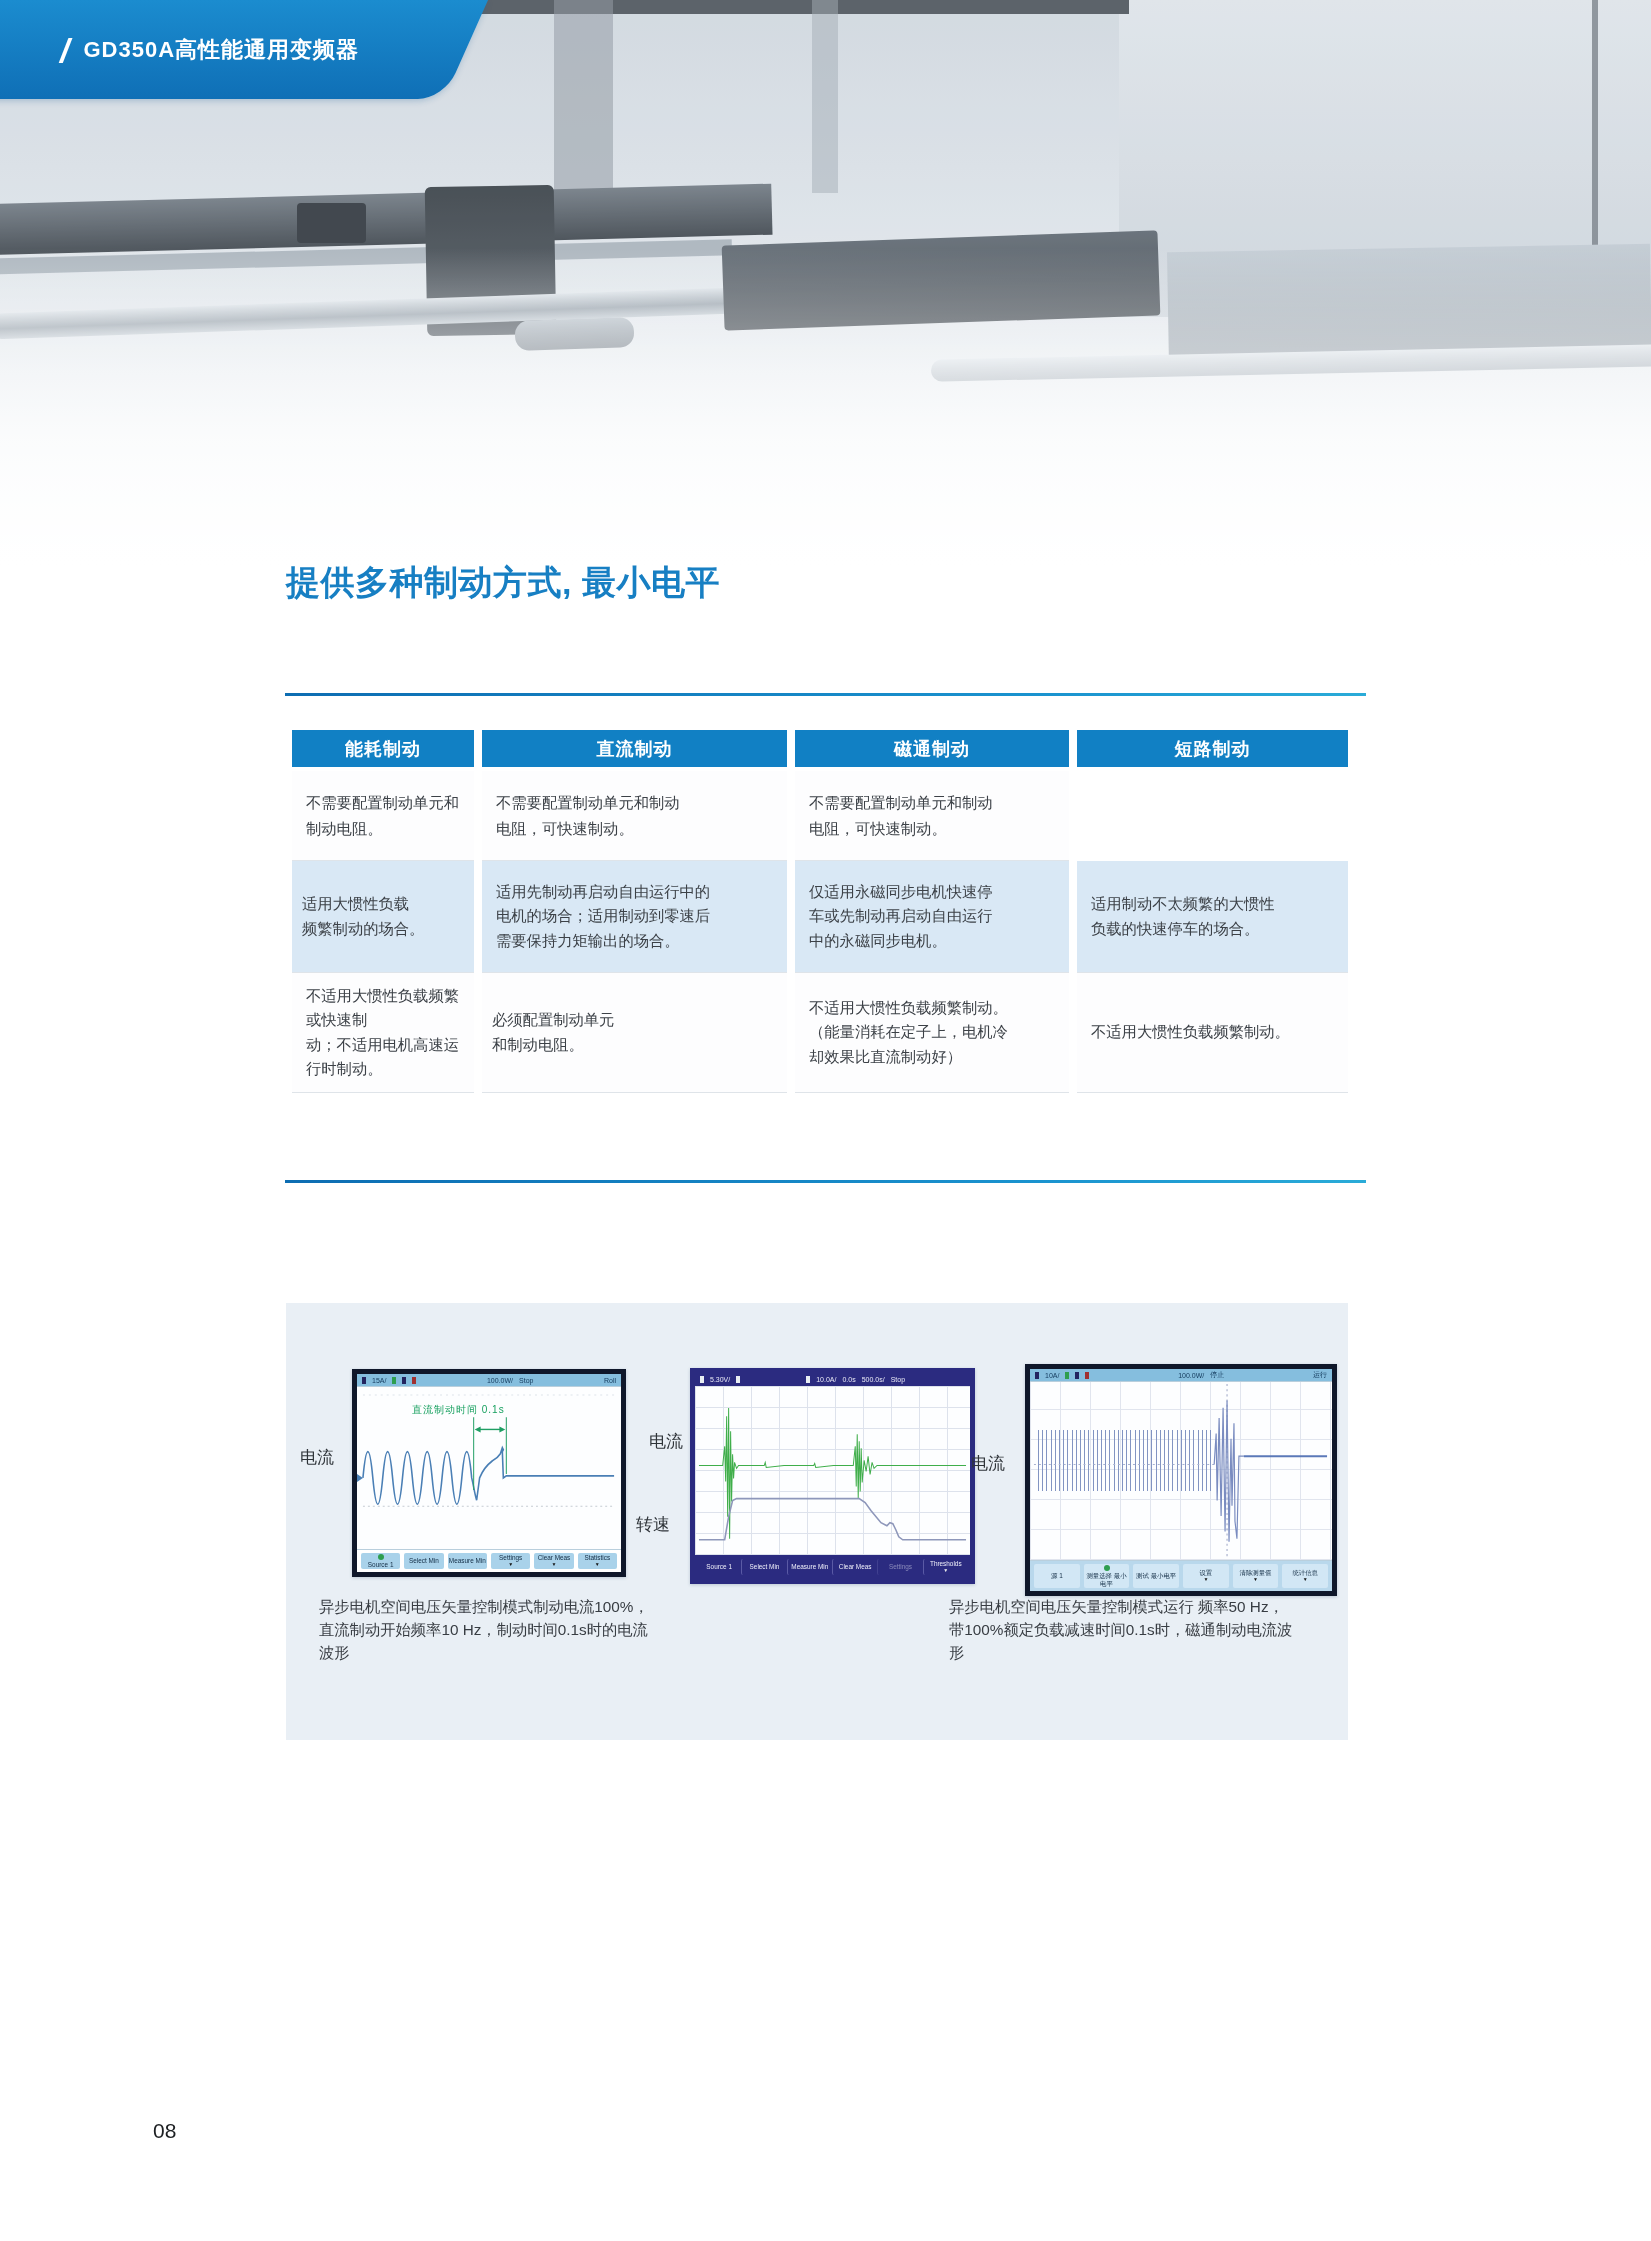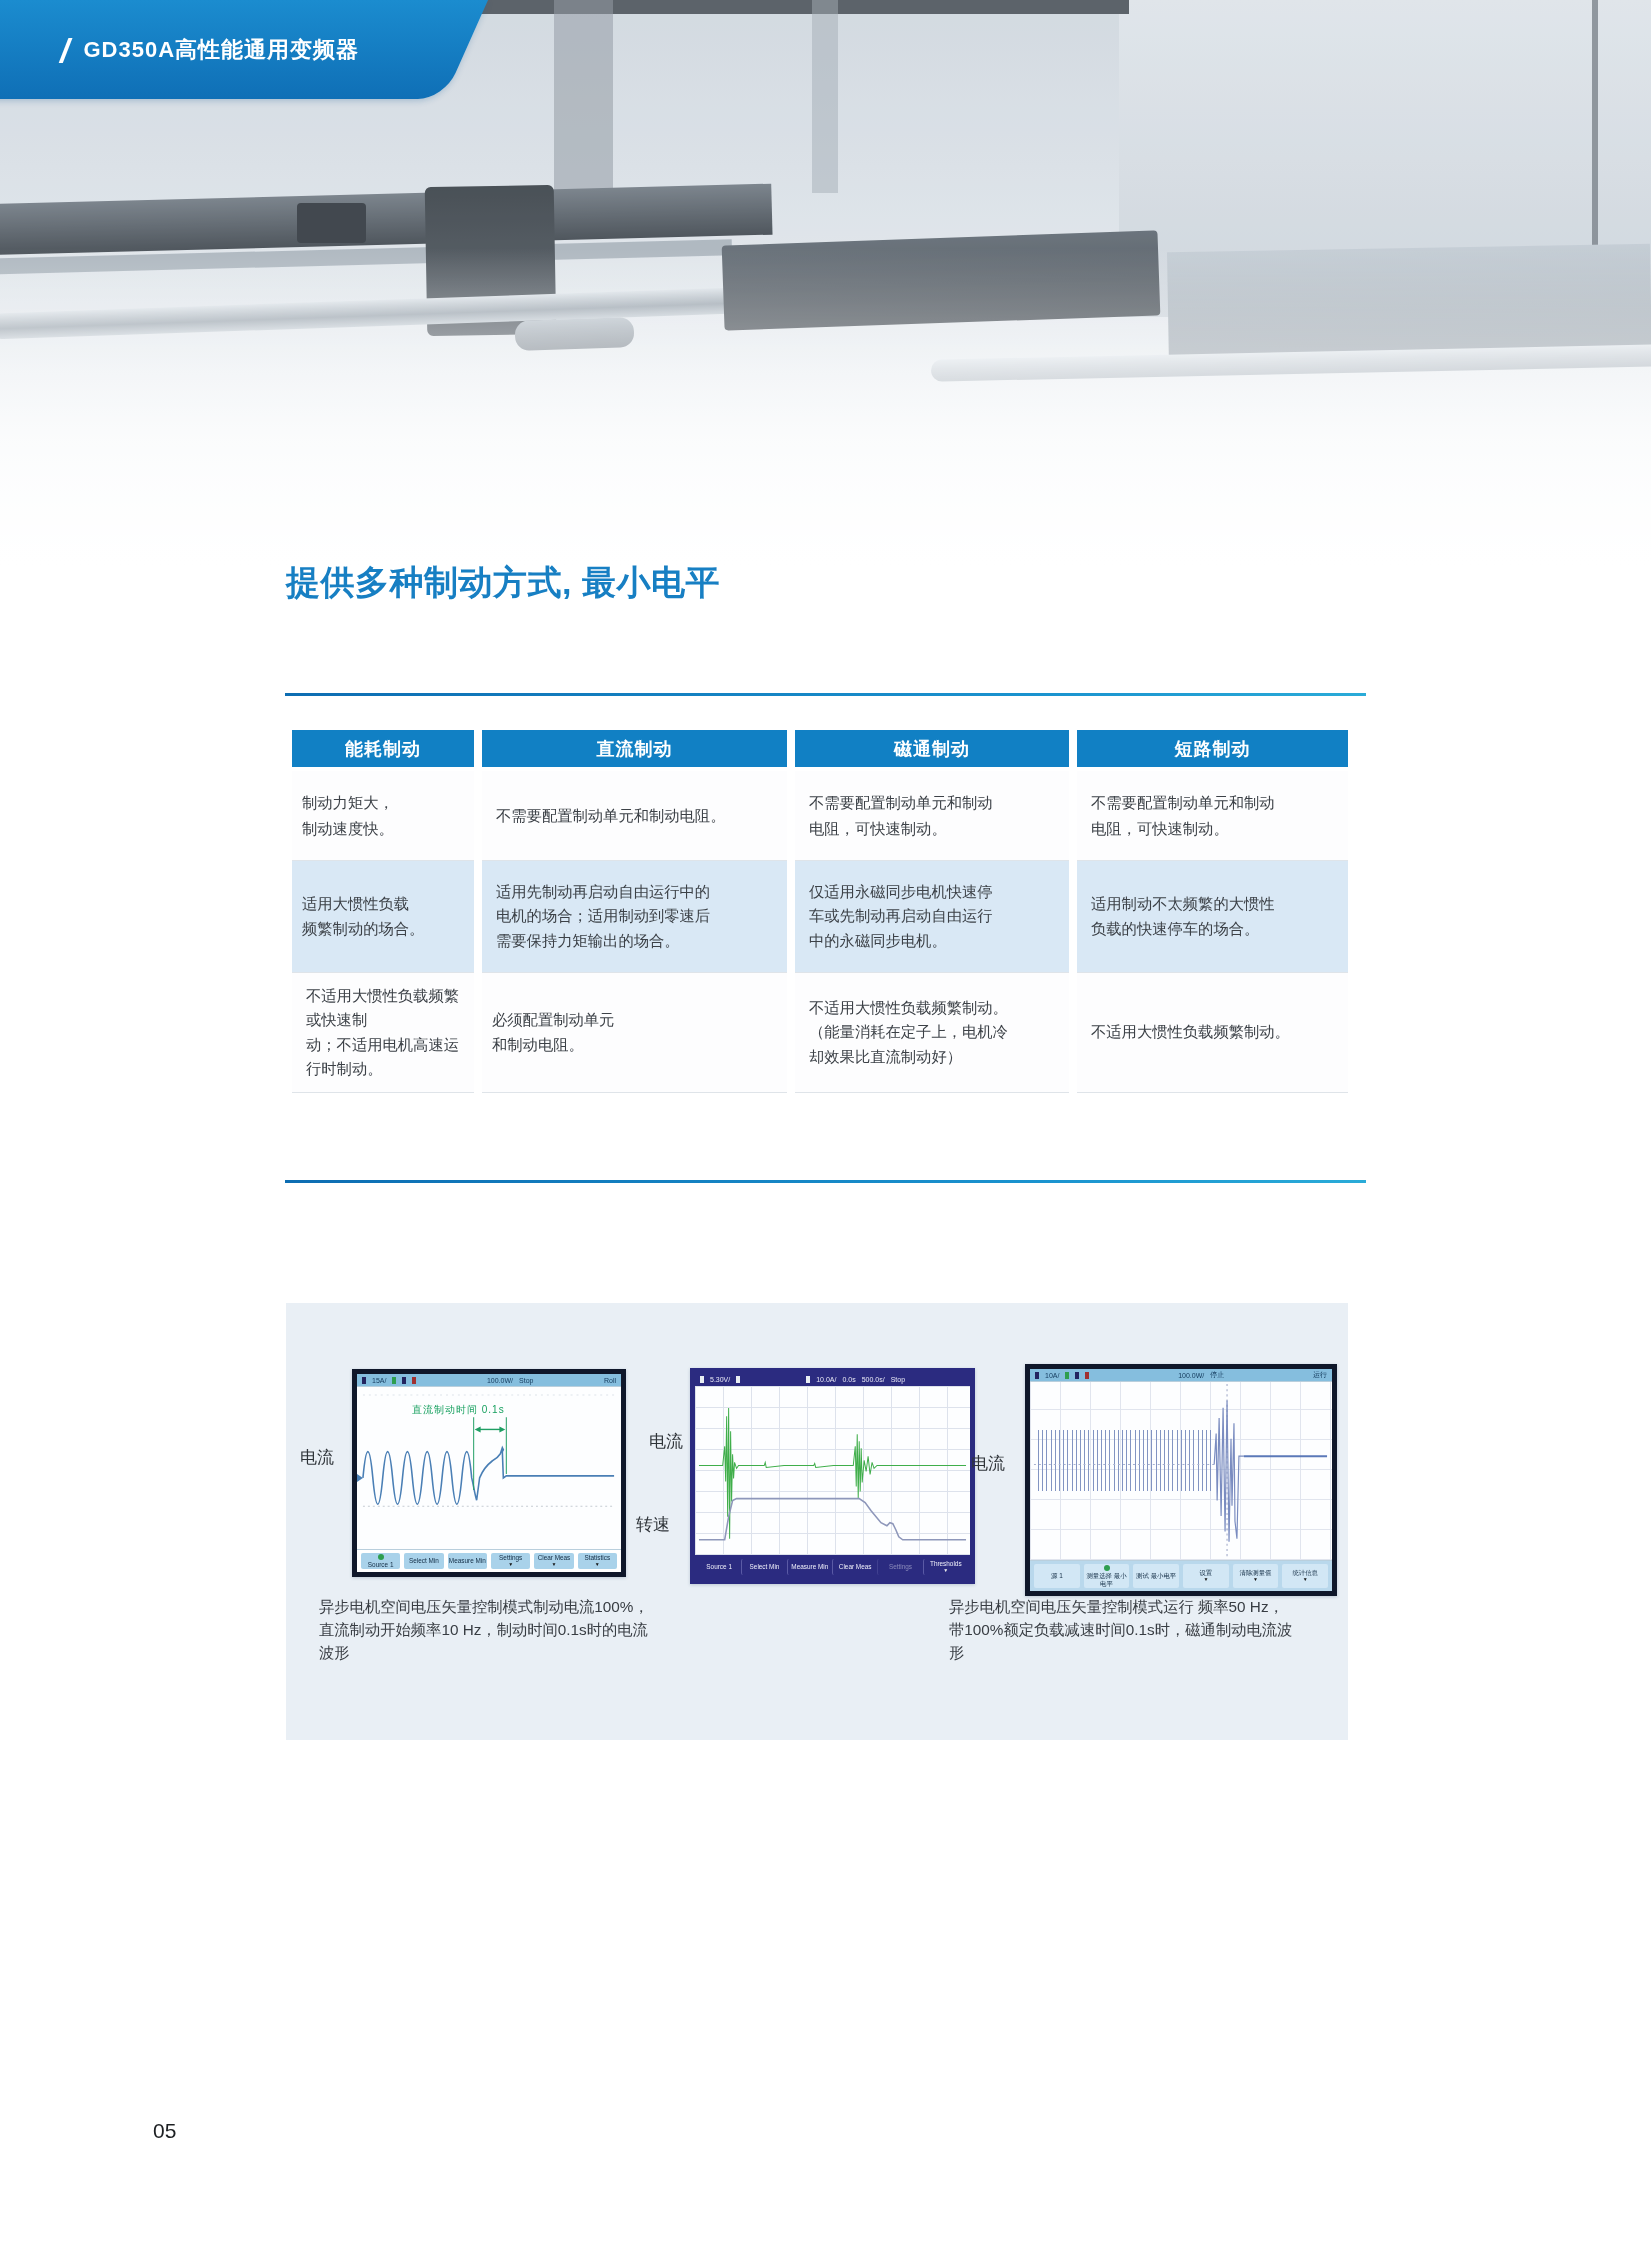--- a/index.html
+++ b/index.html
@@ -131,22 +131,20 @@
 
   <div class="btable">
     <div class="trow thead">
       <div class="th">能耗制动</div>
       <div class="th">直流制动</div>
       <div class="th">磁通制动</div>
       <div class="th">短路制动</div>
     </div>
     <div class="tbody">
       <div class="trow r1">
-        <div class="cell c1">制动力矩大，
-制动速度快。</div>
         <div class="cell">不需要配置制动单元和制动电阻。</div>
         <div class="cell">不需要配置制动单元和制动
 电阻，可快速制动。</div>
         <div class="cell">不需要配置制动单元和制动
 电阻，可快速制动。</div>
       </div>
       <div class="trow r2">
         <div class="cell c1">适用大惯性负载
 频繁制动的场合。</div>
         <div class="cell">适用先制动再启动自由运行中的
@@ -315,16 +313,16 @@
           </div>
         <div class="sbtn arrow">
             <span>统计信息</span>
           </div>
       </div>
     </div>
     <div class="caption" style="left:647px;top:293px;width:348px;margin-left:16px;">异步电机空间电压矢量控制模式运行 频率50 Hz，带100%额定负载减速时间0.1s时，磁通制动电流波形</div>
 
   </div>
 
-  <div class="pagenum">05</div>
+  <div class="pagenum">08</div>
 
 </div>
 
 
 </body></html>

